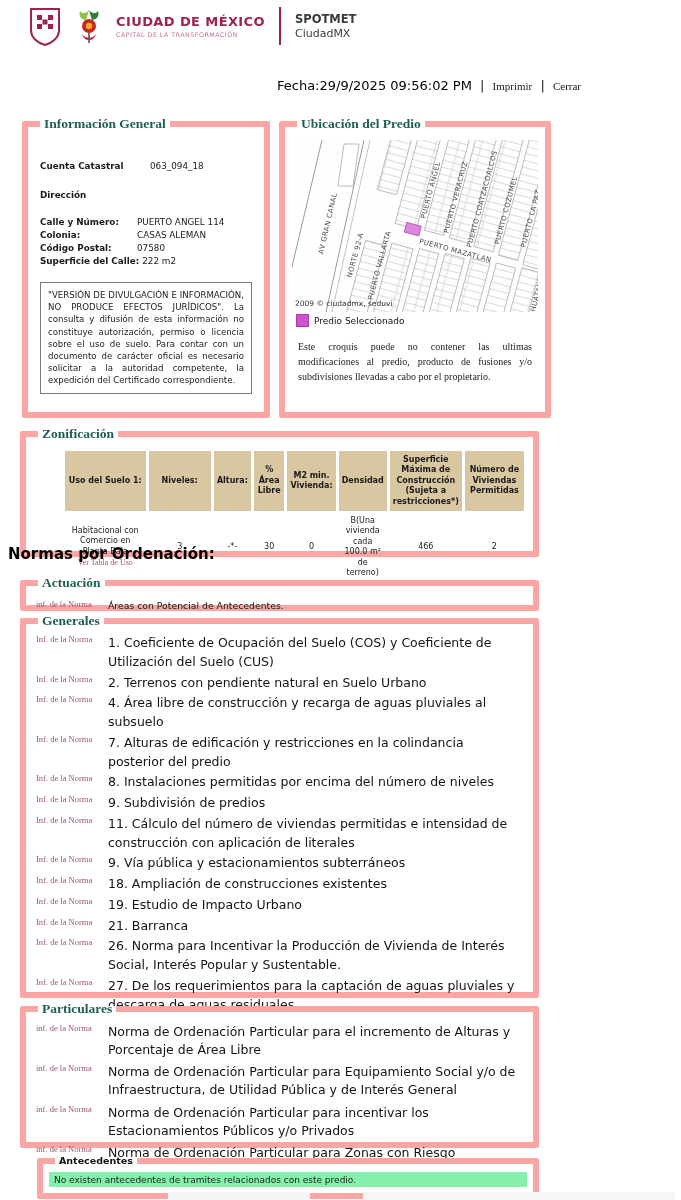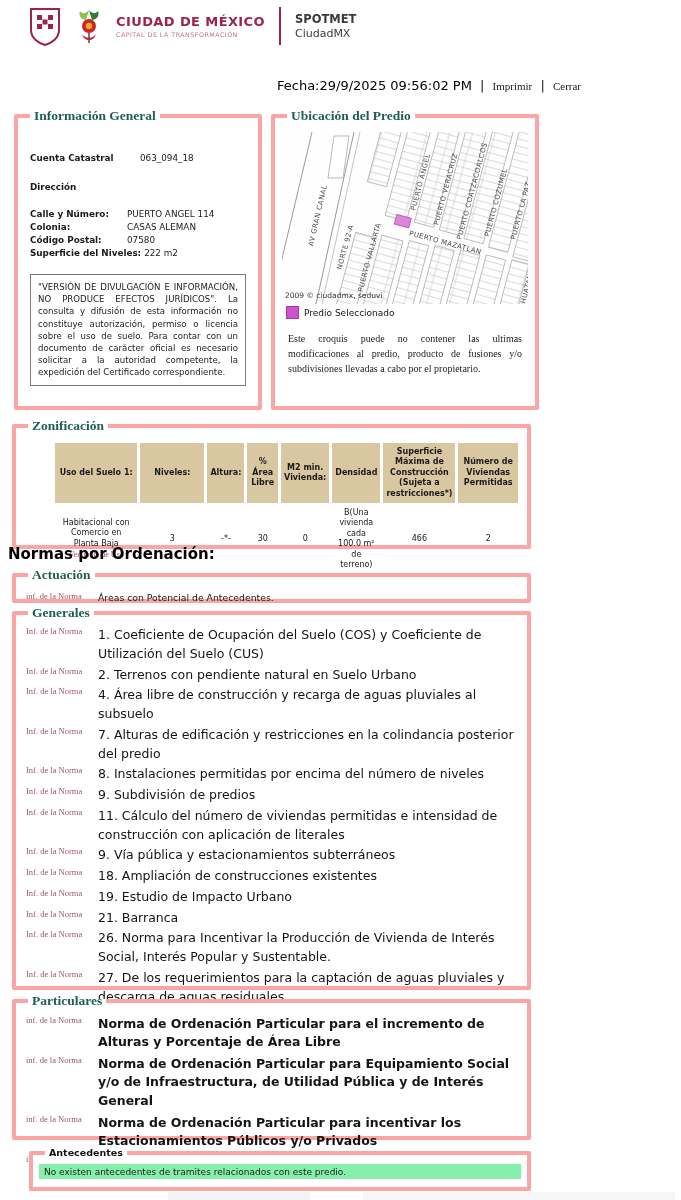--- a/index.html
+++ b/index.html
@@ -14,21 +14,21 @@
   .vdiv{width:2px;height:38px;background:#9d2449;margin:0 4px;}
   .apptext .an{font-size:11.5px;font-weight:bold;color:#3a3a3a;}
   .apptext .as{font-size:11px;color:#3a3a3a;margin-top:1px;}
 
   
   .dateline{position:absolute;left:277px;top:78px;font-size:13px;color:#000;white-space:nowrap;}
   .dateline .lnk{font-family:"Liberation Serif",serif;font-size:11px;color:#1a1a1a;cursor:pointer;}
   .dateline .sep{color:#1a1a1a;padding:0 4px;}
 
   
-  fieldset{border:4px solid #fca5a5;border-radius:2px;margin:4px;padding:4px 6px;background:#fff;box-sizing:border-box;position:absolute;}
+  fieldset{border:6px solid #fca5a5;border-radius:2px;margin:12px;padding:4px 6px;background:#fff;box-sizing:border-box;position:absolute;}
   legend{font-family:"Liberation Serif",serif;font-weight:bold;font-size:13.5px;color:#1f5f53;padding:0 4px;margin-left:6px;}
   legend.dark{font-family:"DejaVu Sans",sans-serif;font-size:9.5px;color:#111;}
 
   
   #fs-info{left:10px;top:104px;width:248px;height:302px;}
   .kv{display:flex;font-size:8.8px;line-height:13px;padding:0 6px;}
   .kv .k{font-weight:bold;white-space:nowrap;}
   .kv .v{white-space:nowrap;}
   .kv.cuenta{margin-top:24px;}
   .kv.cuenta .k{width:110px;}
@@ -58,21 +58,21 @@
   
   .normas-title{position:absolute;left:8px;top:545px;font-size:15px;font-weight:bold;color:#000;}
   #fs-act{left:8px;top:563px;width:519px;height:36px;}
   #fs-gen{left:8px;top:601px;width:519px;height:385px;}
   #fs-part{left:8px;top:989px;width:519px;height:147px;}
   .nrow{display:flex;align-items:flex-start;padding:1px 4px;}
   .nrow .ninf{flex:0 0 72px;font-family:"Liberation Serif",serif;font-size:8.5px;color:#a25469;cursor:pointer;}
   .nrow .ntext{flex:1;font-size:12.5px;line-height:1.5;color:#141414;}
   #fs-act .nrow{margin-top:3px;}
   #fs-act .ntext{font-size:9.3px;}
-  #fs-part .nrow .ntext{line-height:1.45;font-weight:bold;}
+  #fs-part .nrow .ntext{line-height:1.45;}
   #fs-part .nrow{padding:2px 4px;}
 
   
   #fs-ant{left:25px;top:1143px;width:502px;height:44px;padding:4px 6px;}
   .antbar{background:#86efac;font-size:9px;color:#222;padding:2.5px 5px;margin-top:2px;}
 
   
   .fstrip{position:absolute;height:8px;background:#f4f4f4;top:1192px;}
   .fs1{left:168px;width:142px;}
   .fs2{left:363px;width:312px;background:#f6f6f6;}
@@ -134,21 +134,21 @@
       </div>
       <div class="kv">
         <span class="k">Colonia:</span>
         <span class="v">CASAS ALEMAN</span>
       </div>
       <div class="kv">
         <span class="k">Código Postal:</span>
         <span class="v">07580</span>
       </div>
       <div class="kv">
-        <span class="k" style="width:auto;margin-right:3px">Superficie del Niveles:</span>
+        <span class="k" style="width:auto;margin-right:3px">Superficie del Calle:</span>
         <span class="v">222 m2</span>
       </div>
     </div>
     <div class="disclaimer">"VERSIÓN DE DIVULGACIÓN E INFORMACIÓN, NO PRODUCE EFECTOS JURÍDICOS". La consulta y difusión de esta información no constituye autorización, permiso o licencia sobre el uso de suelo. Para contar con un documento de carácter oficial es necesario solicitar a la autoridad competente, la expedición del Certificado correspondiente.</div>
   </fieldset>
 
   <fieldset id="fs-map">
     <legend>Ubicación del Predio</legend>
     <div class="mapwrap">
       <svg width="246" height="172" viewBox="0 0 246 172" style="display:block">

